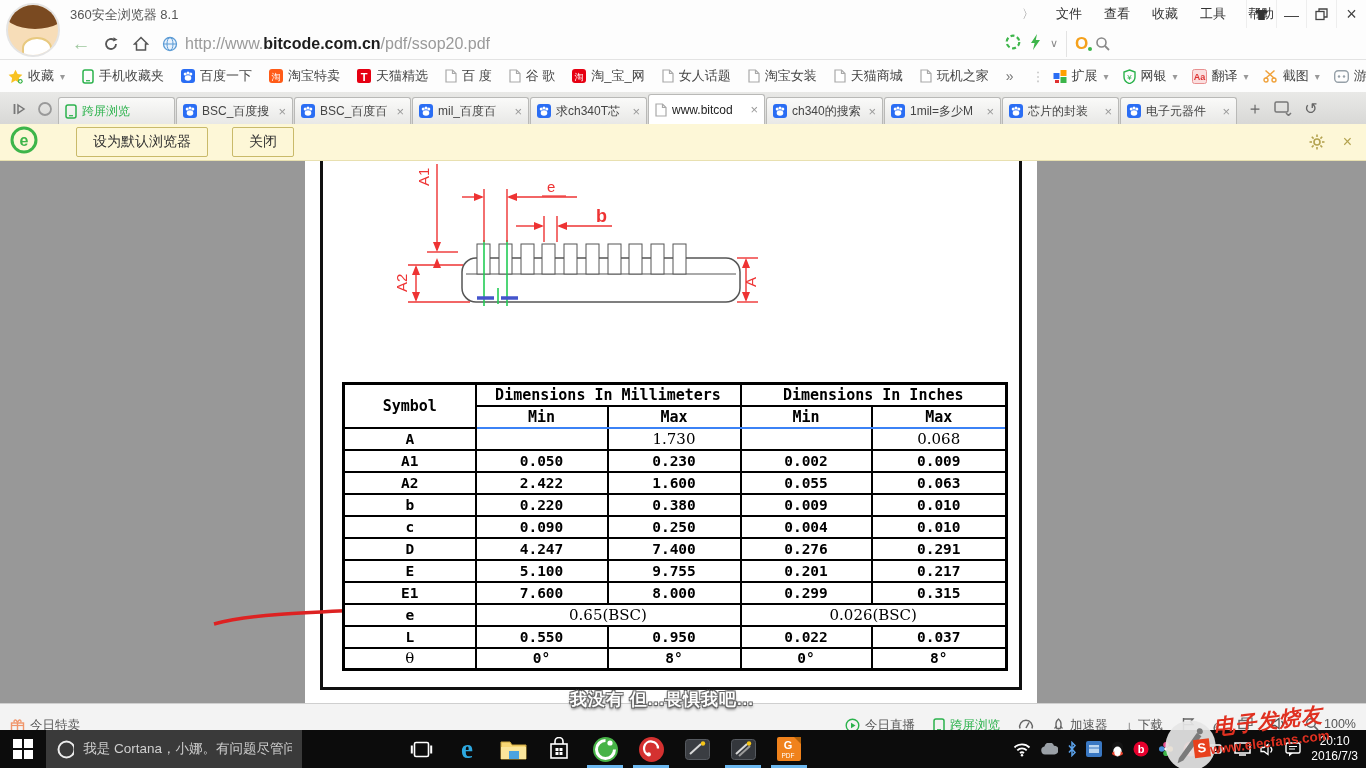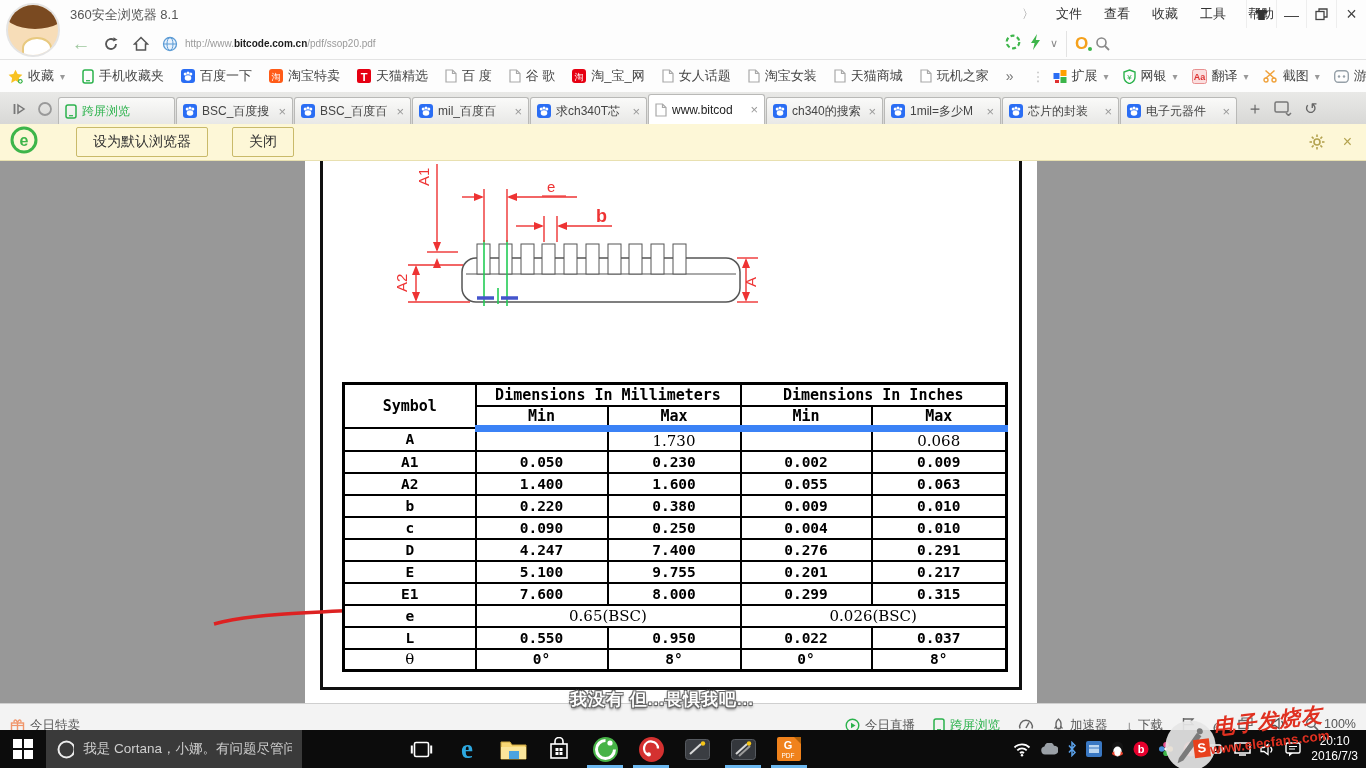--- a/index.html
+++ b/index.html
@@ -20,21 +20,21 @@
   #menu .chev { color:#888; font-size:12px; }
   #winctl { position:absolute; right:0; top:0; height:28px; display:flex; align-items:center; }
   #winctl .wbtn { width:30px; height:28px; display:flex; align-items:center; justify-content:center;
                   font-size:15px; color:#444; border-left:1px solid #eee; cursor:default; }
 
   
   #toolbar { top:28px; height:32px; background:#fdfdfd; border-bottom:1px solid #e3e3e3; display:flex; align-items:center; }
   .tbtn { width:30px; height:26px; display:flex; align-items:center; justify-content:center; }
   #back-ic { color:#9dc79d; font-size:19px; font-weight:bold; }
   #url-box { flex:1; height:26px; display:flex; align-items:center; gap:7px; padding-left:6px; }
-  #url-text { font-size:10px; color:#9a9a9a; }
+  #url-text { font-size:16px; color:#9a9a9a; }
   #url-text b { color:#1d1d1d; font-weight:bold; }
   #addr-icons { display:flex; align-items:center; gap:9px; padding:0 8px; }
   #search-box { width:300px; height:26px; border-left:1px solid #e3e3e3; display:flex; align-items:center; gap:7px; padding:0 8px; }
   .o360 { color:#f5a11c; font-weight:bold; font-size:17px; position:relative; line-height:1; }
   .o360 i { position:absolute; right:-4px; bottom:1px; width:4px; height:4px; background:#3db54a; border-radius:50%; }
   #search-text { flex:1; font-size:13.5px; color:#555; }
 
   
   #bookmarks { top:60px; height:32px; background:#fdfdfd; display:flex; align-items:center; padding:0 8px; font-size:13px; color:#444; }
   .bm-item { display:flex; align-items:center; gap:5px; margin-right:17px; white-space:nowrap; }
@@ -69,21 +69,21 @@
   #page { position:absolute; left:305px; top:0; width:732px; height:542px; background:#fff; }
   #sheet-frame { position:absolute; left:15px; top:-12px; width:702px; height:541px; border:3px solid #101010; }
   #pdf-svg { position:absolute; left:0; top:0; pointer-events:none; }
 
   #dim-table { position:absolute; left:342px; top:221px; border-collapse:collapse; table-layout:fixed; background:#fff; }
   #dim-table td, #dim-table th { border:2px solid #000; text-align:center; vertical-align:middle; padding:0;
         font-family:"DejaVu Sans Mono", monospace; font-weight:bold; font-size:14.5px; color:#000; height:22px; overflow:hidden; }
   #dim-table { border:3px solid #000; }
   #dim-table th { font-size:15px; }
   #dim-table .serif { font-family:"DejaVu Serif", serif; font-weight:normal; font-size:15px; }
-  #dim-table tr.hdr2 th { border-bottom:7px solid #3b82f6; }
+  #dim-table tr.hdr2 th { border-bottom:2px solid #3b82f6; }
 
   #subtitle { position:absolute; left:570px; top:688px; font-size:17px; font-weight:bold; color:#fff; letter-spacing:1px; white-space:nowrap;
       text-shadow:-1px -1px 0 #666,1px -1px 0 #666,-1px 1px 0 #666,1px 1px 0 #666,0 2px 3px #444; z-index:5; }
 
   
   #statusbar { top:703px; height:44px; background:#f3f3f3; border-top:1px solid #cfcfcf; display:flex; align-items:center; padding:0 10px; font-size:12.5px; color:#555; }
   .st-item { display:flex; align-items:center; gap:5px; margin-left:18px; white-space:nowrap; }
   .st-item:first-child { margin-left:0; }
   #st-right { display:flex; align-items:flex-start; margin-left:auto; }
   .st-green { color:#2bb24c; }
@@ -644,21 +644,21 @@
           </tr>
           <tr>
             <td>A1</td>
             <td>0.050</td>
             <td>0.230</td>
             <td>0.002</td>
             <td>0.009</td>
           </tr>
           <tr>
             <td>A2</td>
-            <td>1.400</td>
+            <td>2.422</td>
             <td>1.600</td>
             <td>0.055</td>
             <td>0.063</td>
           </tr>
           <tr>
             <td>b</td>
             <td>0.220</td>
             <td>0.380</td>
             <td>0.009</td>
             <td>0.010</td>

